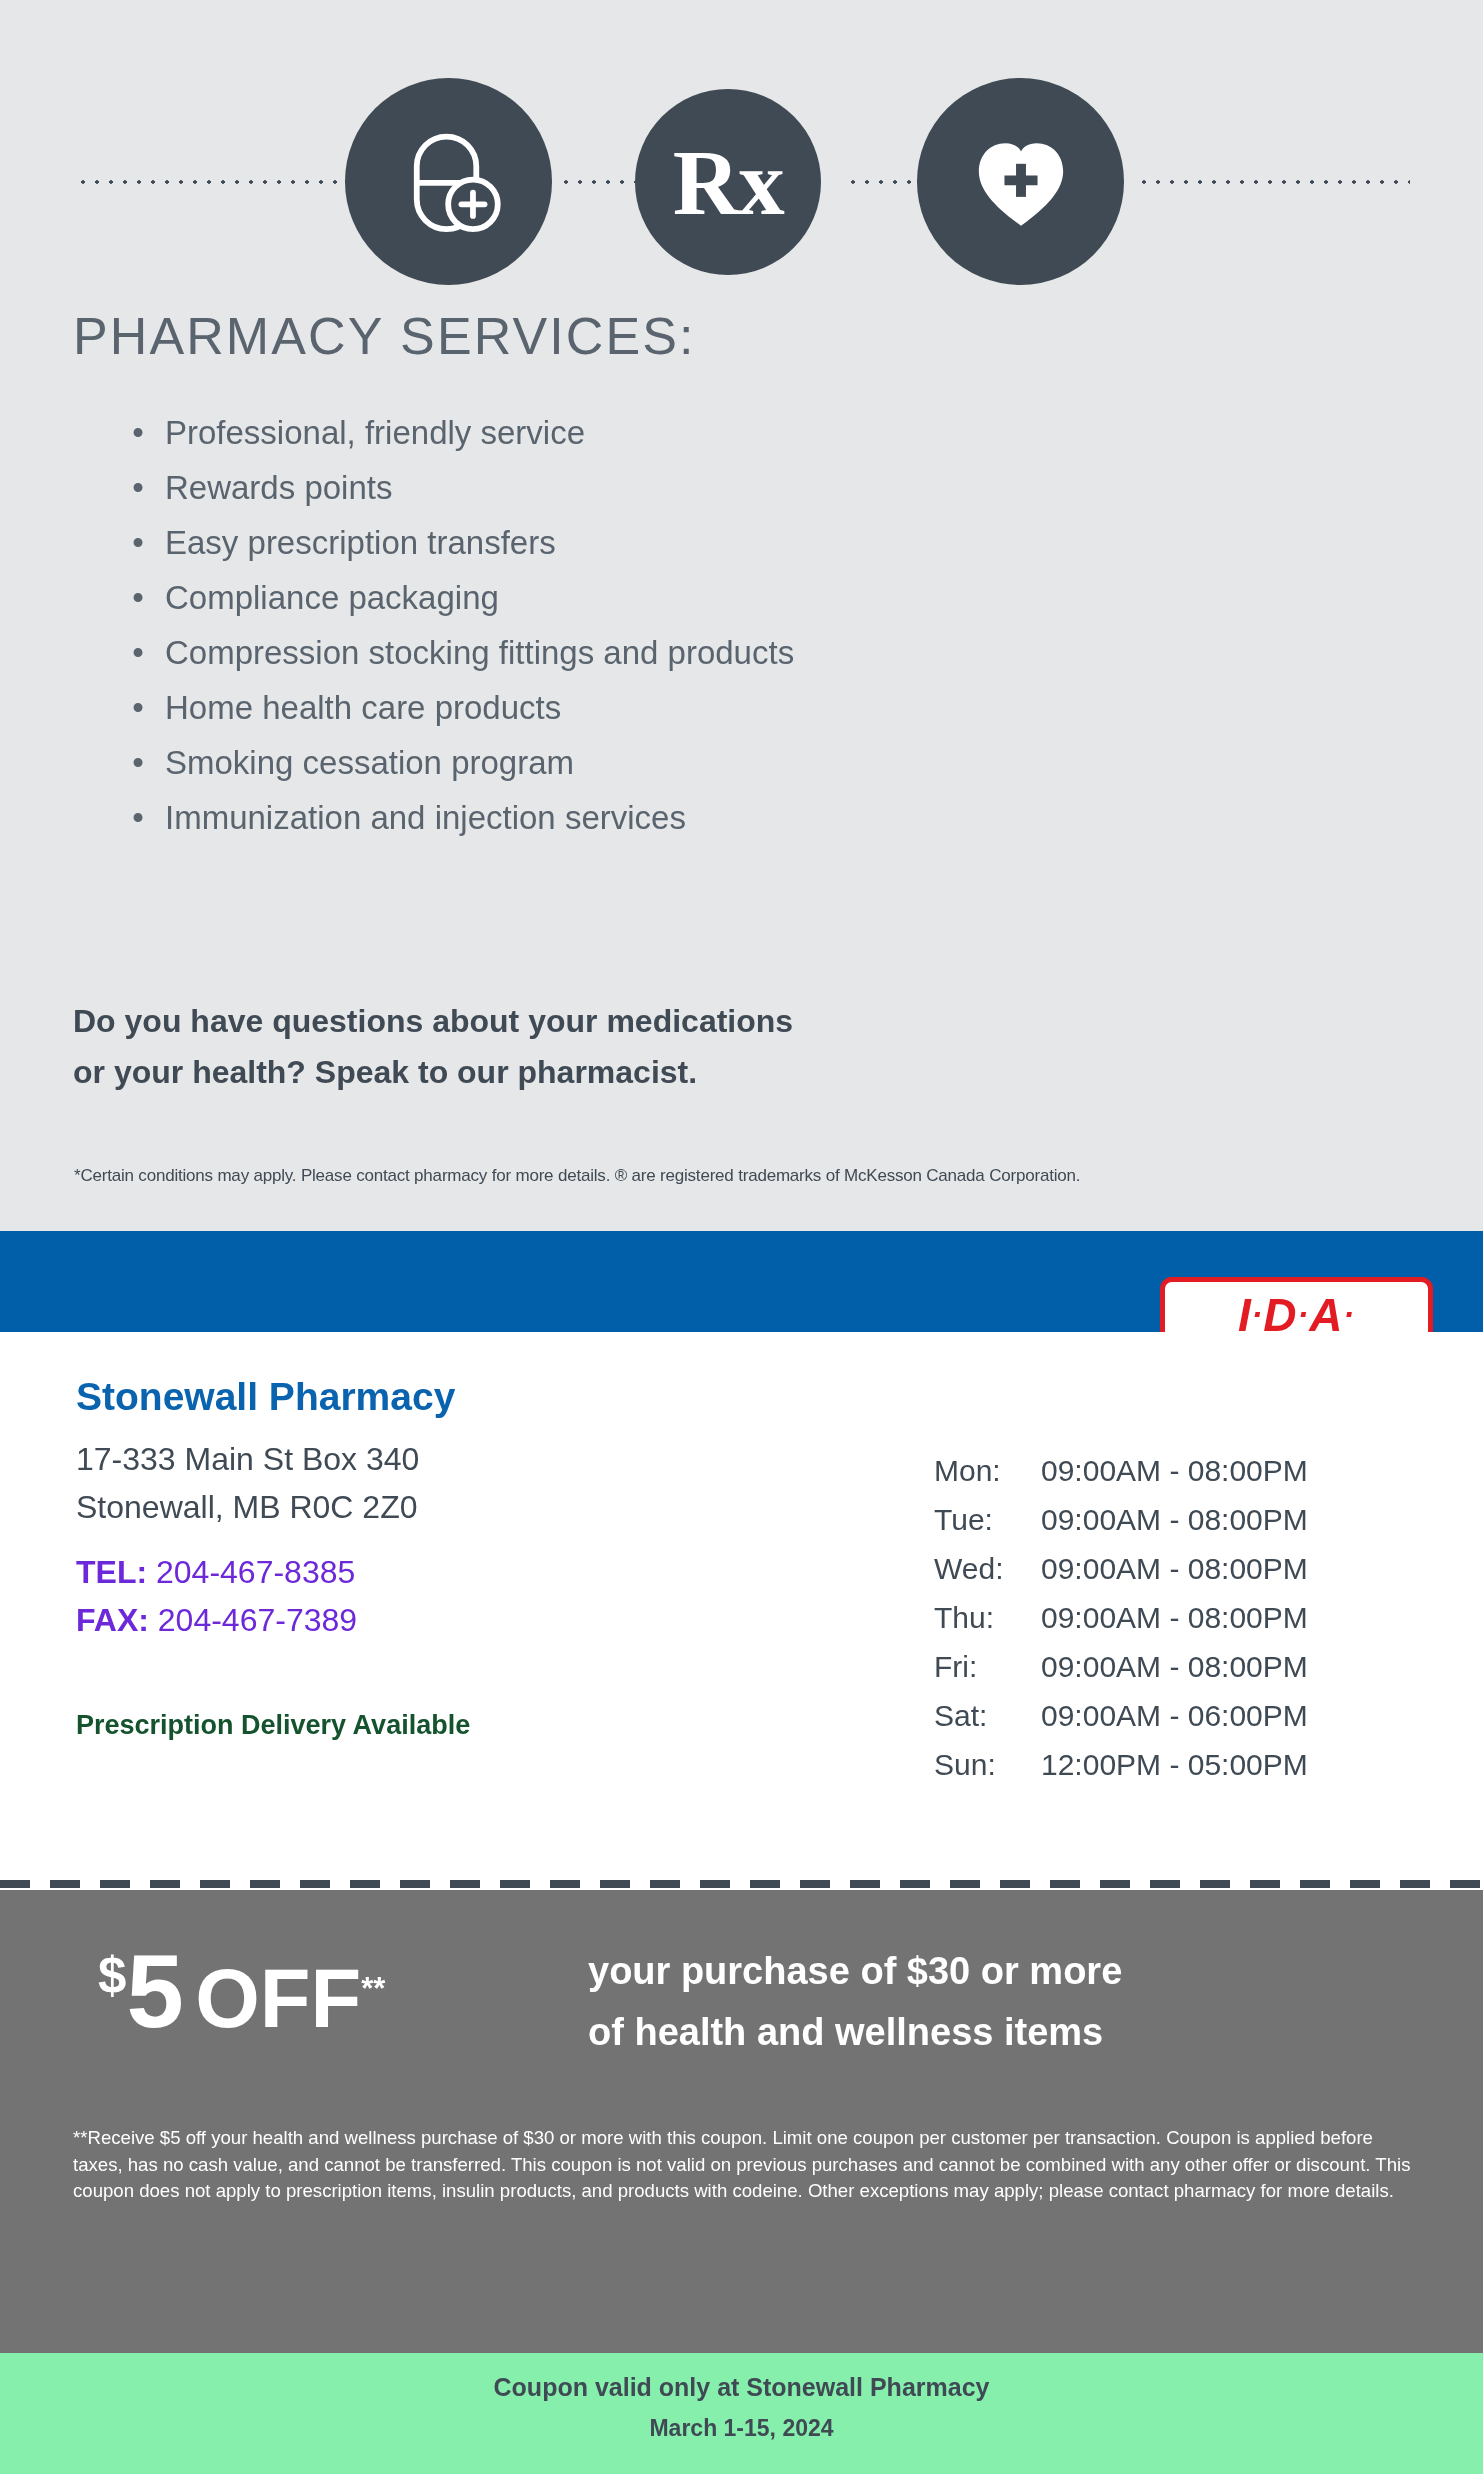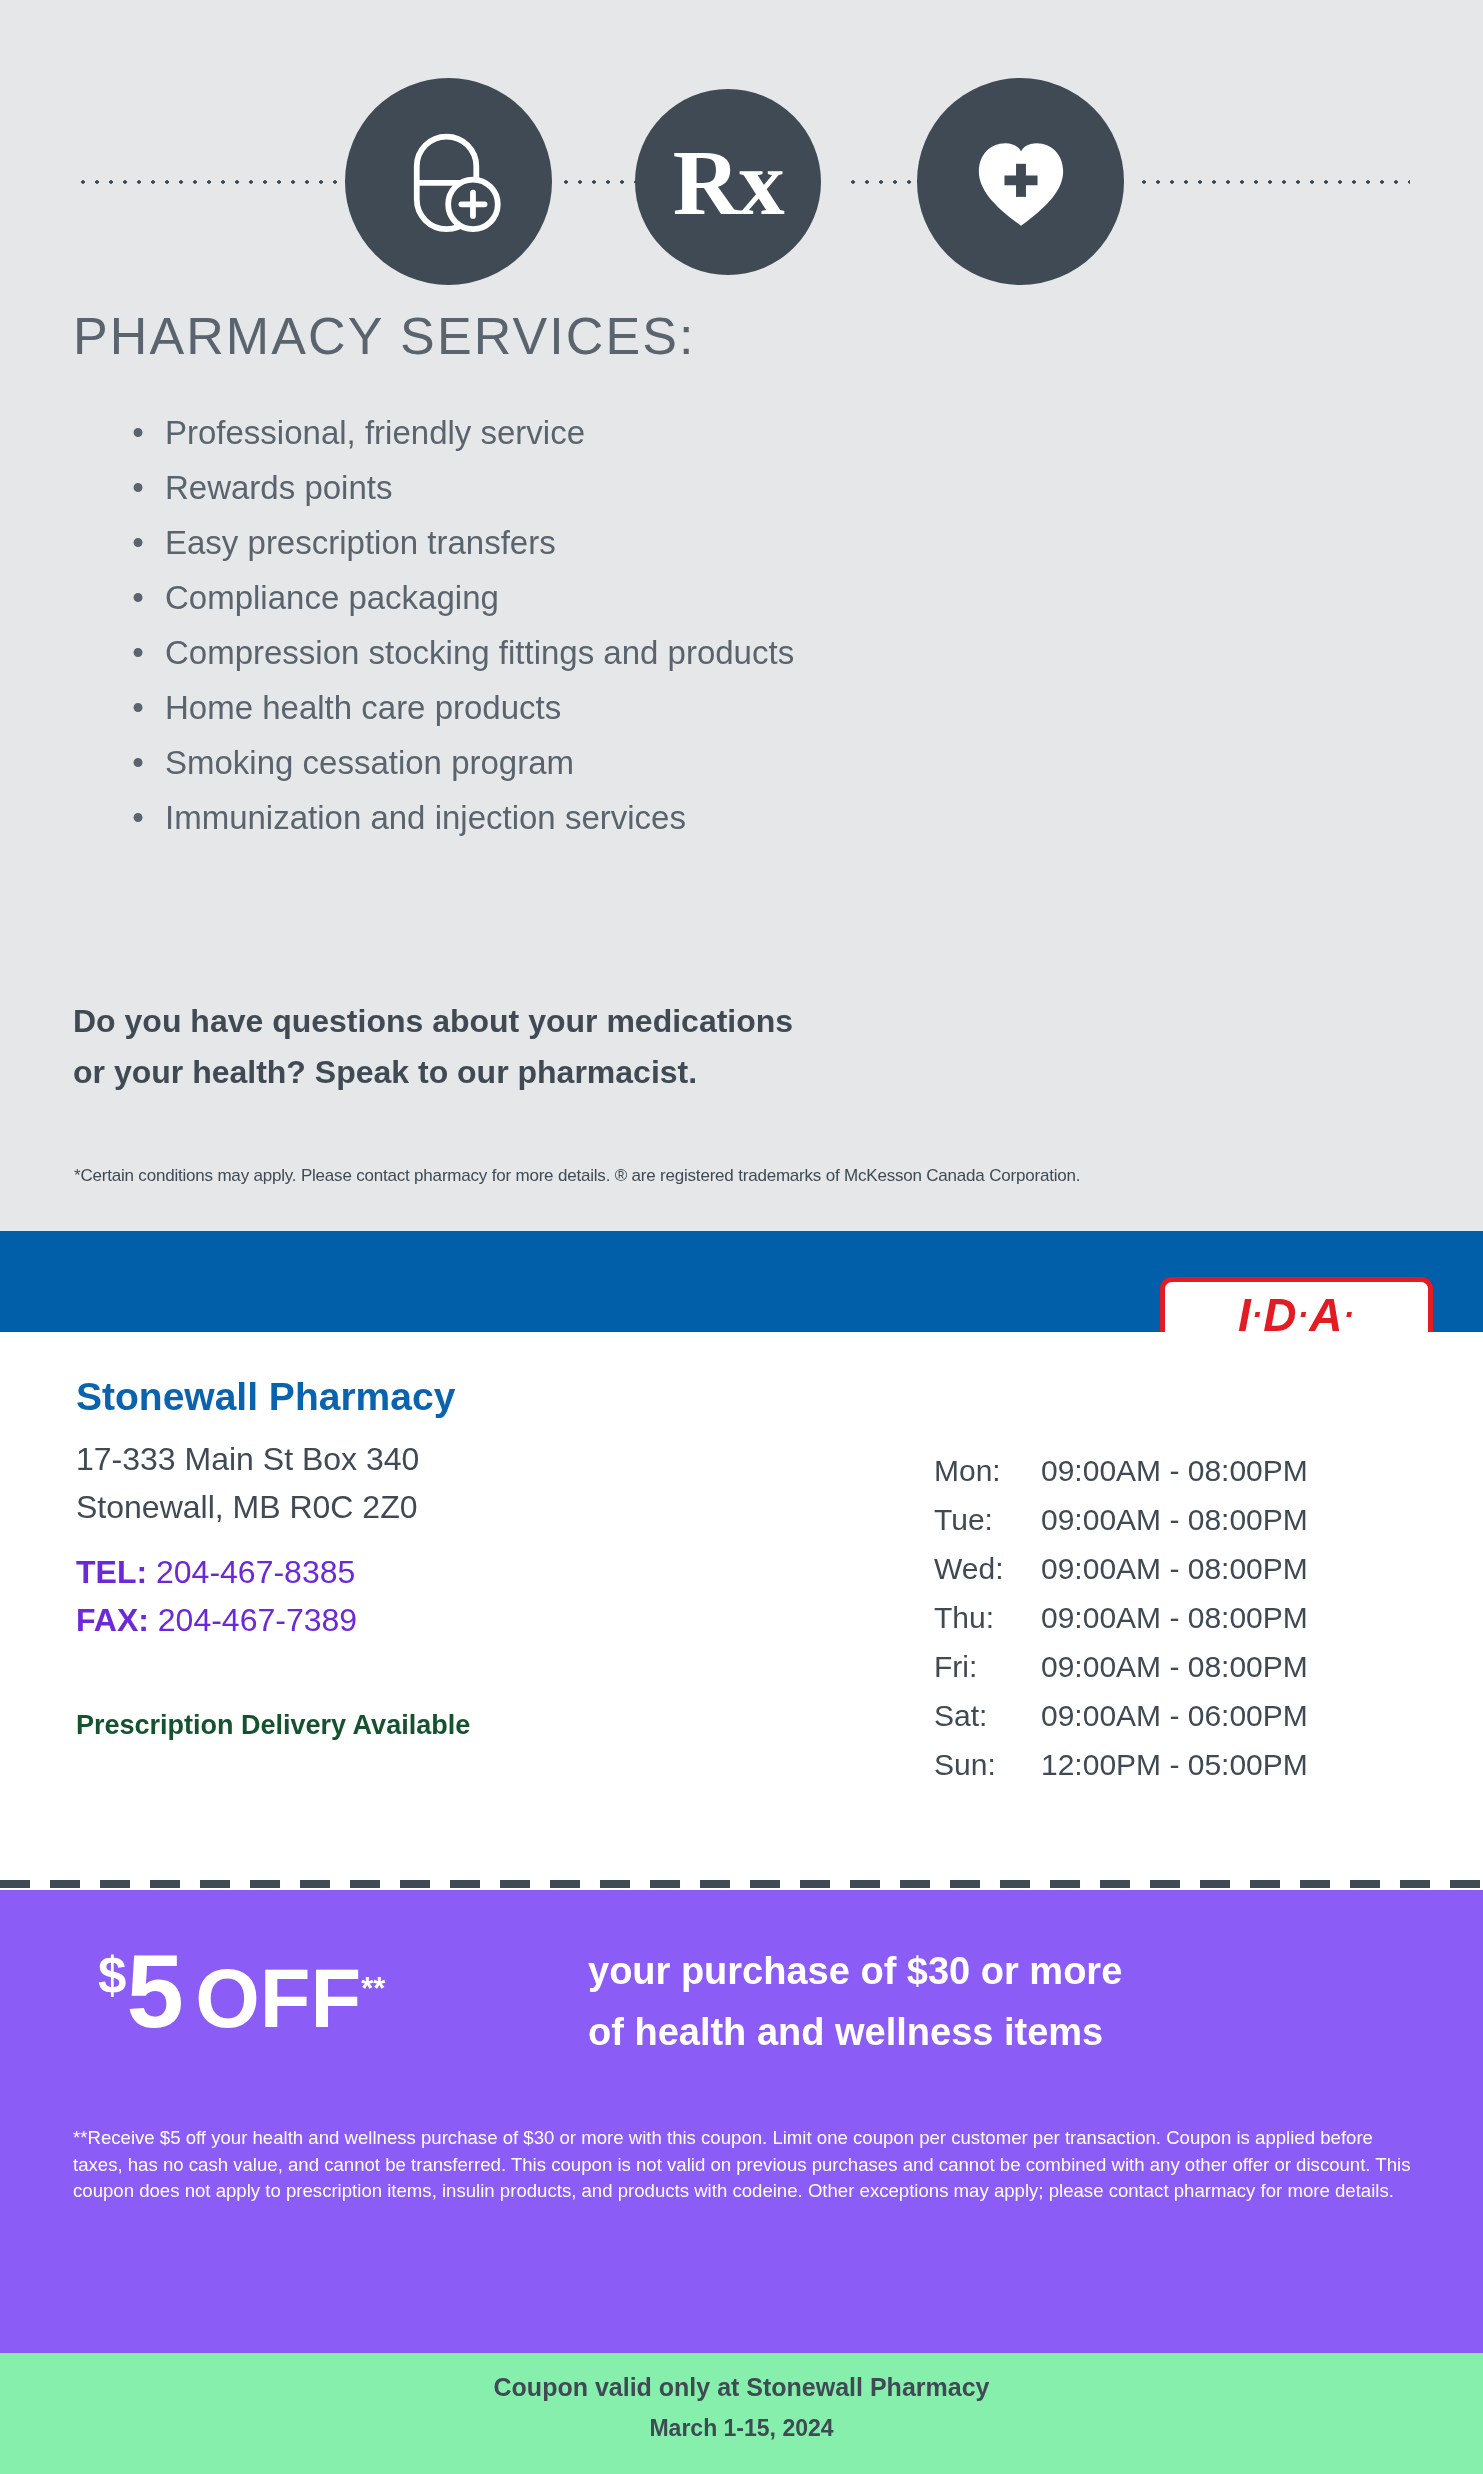--- a/index.html
+++ b/index.html
@@ -230,21 +230,21 @@
     height: 7.4px;
     background-image: repeating-linear-gradient(to right,
       #3f4a54 0px, #3f4a54 30px, rgba(0,0,0,0) 30px, rgba(0,0,0,0) 50px);
   }
 
   
   .coupon {
     position: relative;
     width: 1483px;
     height: 463px;
-    background: #8b5cf6;
+    background: #737373;
     color: #ffffff;
   }
   .coupon-amount {
     position: absolute;
     left: 98px;
     top: 50px;
     font-weight: bold;
     line-height: 1;
     white-space: nowrap;
   }

